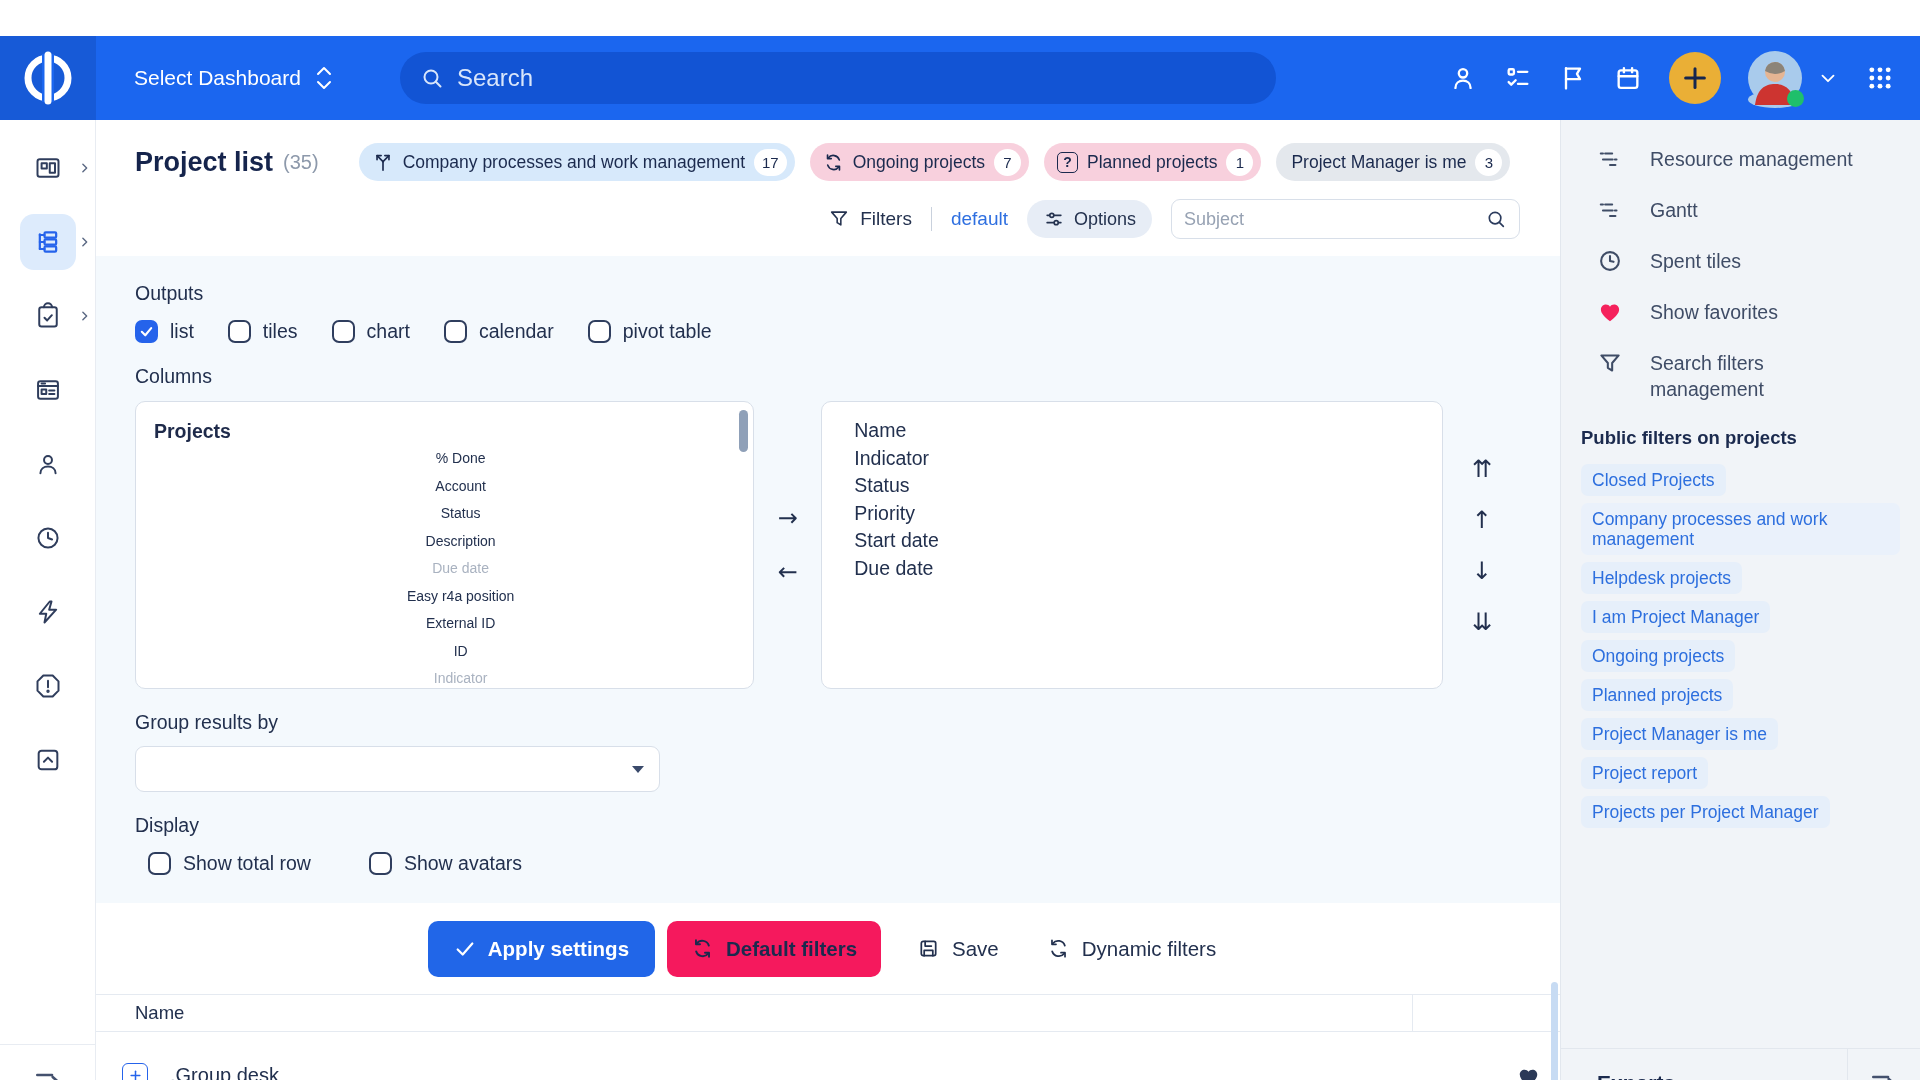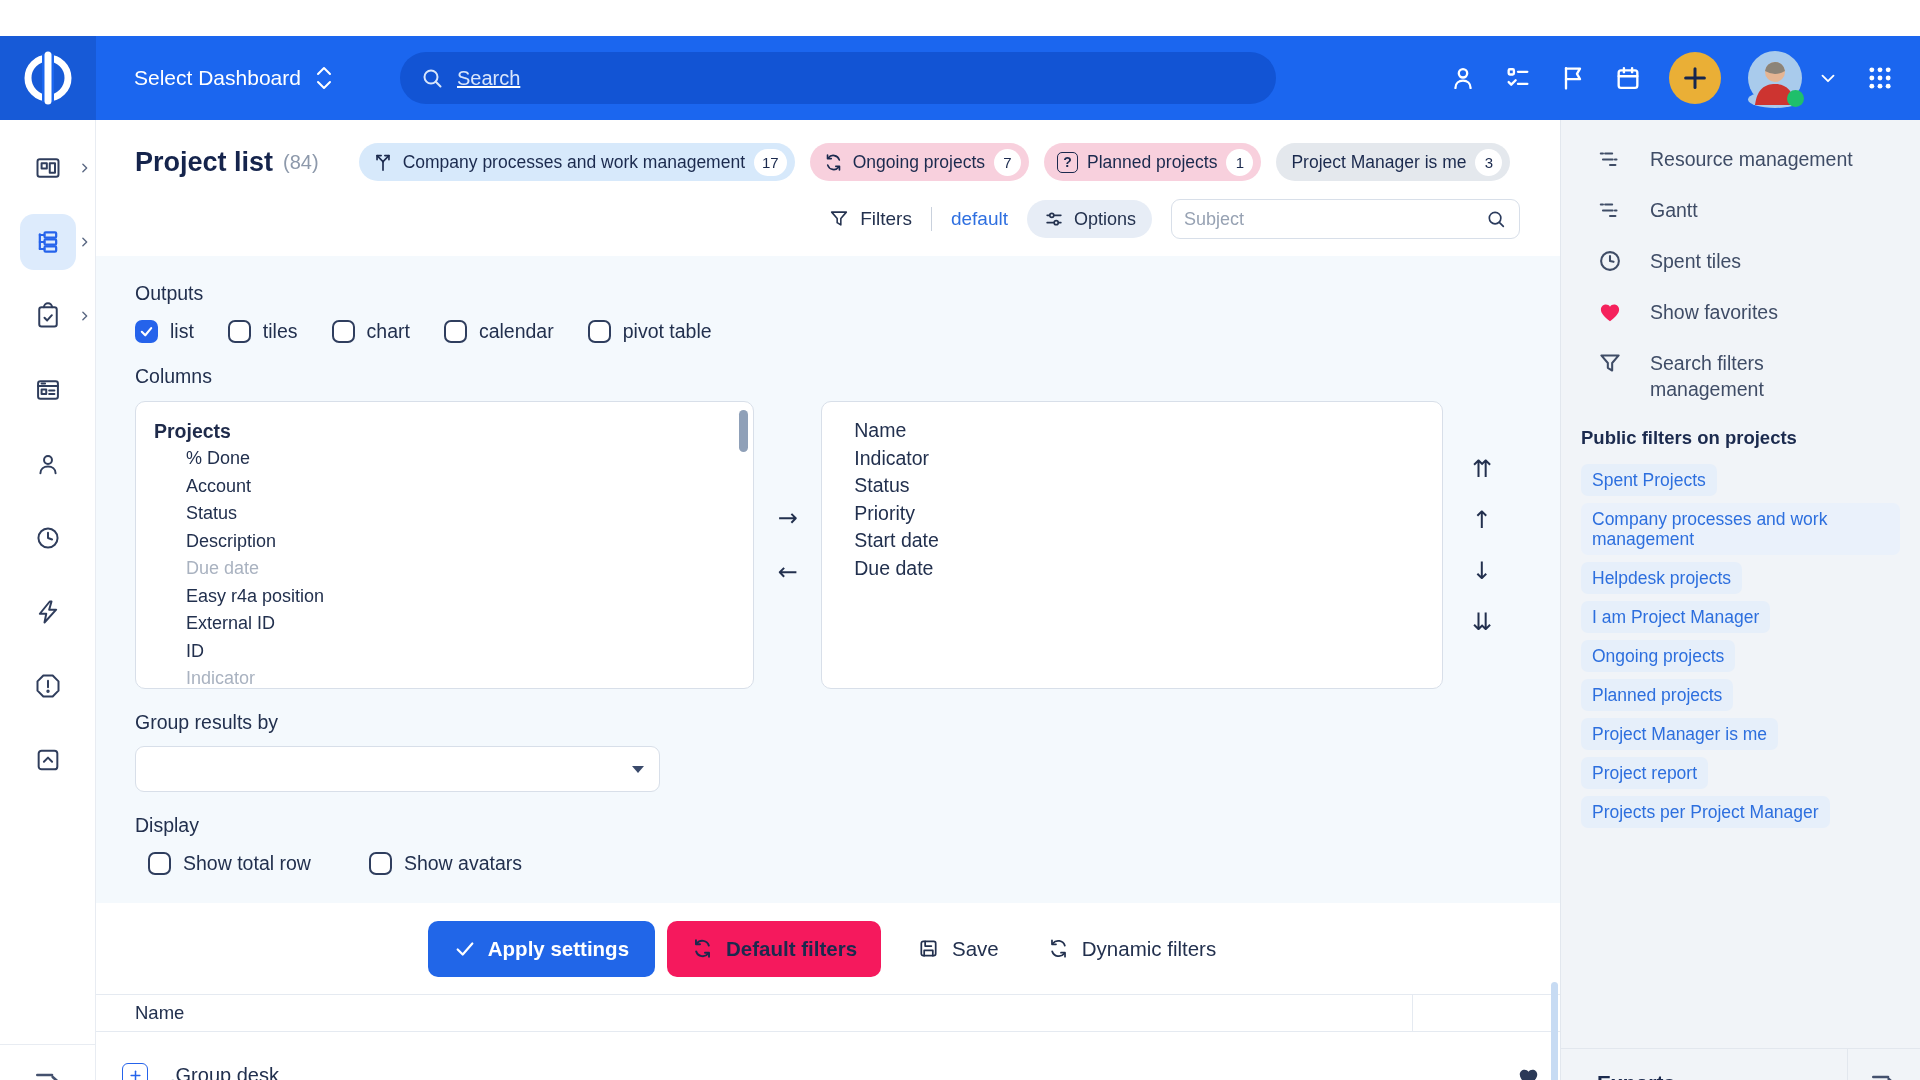--- a/index.html
+++ b/index.html
@@ -4,21 +4,21 @@
 <style>
   * { margin:0; padding:0; box-sizing:border-box; }
   body { font-family:"Liberation Sans", sans-serif; background:#fff; }
   .screen { position:relative; width:1920px; height:1080px; background:#eab308; overflow:hidden;margin-top:36px; }
 
   
   .topbar { position:absolute; top:0; left:0; right:0; height:84px; background:#1B66EF; display:flex; align-items:center; z-index:5; }
   .logo-box { width:96px; height:84px; background:rgba(8,32,92,0.16); display:flex; align-items:center; justify-content:center; flex:0 0 auto; cursor:pointer; }
   .dash-select { display:flex; align-items:center; gap:13px; margin-left:38px; color:#fff; font-size:21px; cursor:pointer; }
   .search-pill { margin-left:66px; width:876px; height:52px; background:#1254D4; border-radius:26px; display:flex; align-items:center; padding:0 20px; gap:13px; }
-  .search-pill input { flex:1; background:transparent; border:none; outline:none; color:#fff; font-size:20px; font-family:inherit;text-decoration:underline; }
+  .search-pill input { flex:1; background:transparent; border:none; outline:none; color:#fff; font-size:24px; font-family:inherit; }
   .search-pill input::placeholder { color:#D9E6FB; }
   .top-right { margin-left:auto; display:flex; align-items:center; gap:27px; padding-right:26px; color:#fff; }
   .tb-icon { display:flex; align-items:center; cursor:pointer; color:#fff; }
   .plus-btn { width:52px; height:52px; border-radius:50%; background:#EAAF36; display:flex; align-items:center; justify-content:center; color:#15264E; cursor:pointer; }
   .avatar-wrap { position:relative; width:54px; height:54px; cursor:pointer; }
   .avatar { width:54px; height:54px; border-radius:50%; overflow:hidden; background:#A9CBEC; }
   .status-dot { position:absolute; right:-2px; bottom:-2px; width:17px; height:17px; border-radius:50%; background:#1FBF6B; }
   .av-chevron { margin-left:-12px; cursor:pointer; display:flex; }
 
   
@@ -54,21 +54,21 @@
   
   .settings-panel { margin-top:17px; background:#F4F9FD; padding:26px 40px 26px 39px; }
   .section-label { font-size:19.5px; color:#22304E; }
   .outputs-row { display:flex; gap:34px; align-items:center; margin:15px 0 22px 0; }
   .check-item { display:flex; align-items:center; gap:12px; font-size:19.5px; color:#22304E; cursor:pointer; }
   .checkbox { width:23px; height:23px; border:2px solid #2F3E5E; border-radius:7px; background:#fff; flex:0 0 auto; display:flex; align-items:center; justify-content:center; }
   .checkbox.checked { background:#2563EB; border-color:#2563EB; color:#fff; }
   .columns-area { display:flex; margin-top:13px; }
   .listbox { width:645px; height:288px; background:#fff; border:1px solid #D8DFE9; border-radius:10px; padding:15px 18px; position:relative; overflow:hidden; }
   .lb-group { font-weight:bold; font-size:19.5px; color:#1E2A4A; line-height:28px; cursor:pointer; }
-  .lb-item { font-size:18px; color:#22304E; padding-left:32px; line-height:27.5px; cursor:pointer; }
+  .lb-item { font-size:14px; color:#22304E; padding-left:32px; line-height:27.5px; cursor:pointer;text-align:center; }
   .lb-item.muted { color:#A9B2C0; }
   .sel-item { font-size:19.5px; color:#22304E; padding-left:14px; line-height:27.5px; cursor:pointer; }
   .scroll-thumb { position:absolute; top:8px; right:5px; width:9px; height:42px; border-radius:5px; background:#8FA0B8; cursor:pointer; }
   .transfer-col { width:70px; display:flex; flex-direction:column; align-items:center; justify-content:center; gap:30px; }
   .arrow-btn { font-family:"DejaVu Sans", sans-serif; font-size:24px; color:#22304E; background:none; border:none; cursor:pointer; line-height:1; }
   .selected-box { width:648px; }
   .reorder-col { width:80px; display:flex; flex-direction:column; align-items:center; justify-content:center; gap:27px; }
   .group-select { margin-top:12px; width:525px; height:46px; background:#fff; border:1px solid #D8DFE9; border-radius:9px; position:relative; cursor:pointer; }
   .group-caret { position:absolute; right:14px; top:50%; transform:translateY(-50%); color:#3A4A6B; }
   .gb-label { margin-top:22px; }
@@ -291,21 +291,21 @@
           <polyline points="15.5,9 19.5,12.5 15.5,16"></polyline>
           <line x1="4" y1="17.5" x2="13" y2="17.5"></line>
         </svg>
     </div>
   </div>
 
   <div class="main">
     <div class="main-header">
       <div class="hrow1">
         <span class="page-title">Project list</span>
-        <span class="page-count">(84)</span>
+        <span class="page-count">(35)</span>
         <div class="chips">
           <div class="chip blue">
             <svg class="ic" width="22" height="22" viewBox="0 0 24 24" style="stroke-width:1.8">
               <line x1="12" y1="21" x2="12" y2="11.5"></line>
                 <line x1="12" y1="11.5" x2="5.5" y2="5"></line>
                 <line x1="12" y1="11.5" x2="18.5" y2="5"></line>
               <polyline points="5.5,9.5 5.5,5 10,5"></polyline>
                 <polyline points="18.5,9.5 18.5,5 14,5"></polyline>
             </svg>
             <span>Company processes and work management</span>
@@ -550,21 +550,21 @@
           <svg class="ic" width="26" height="26" viewBox="0 0 24 24" style="stroke-width:1.9">
               <path d="M4,5 H20 L14,12 V19 L10,16.4 V12 Z"></path>
             </svg>
         </span>
         <span class="p-label">Search filters management</span>
       </div>
     </div>
 
     <div class="public-heading">Public filters on projects</div>
     <div class="pill-list">
-      <div class="pill-row"><span class="pill">Spent Projects</span></div>
+      <div class="pill-row"><span class="pill">Closed Projects</span></div>
       <div class="pill-row">
           <span class="pill pill-wide">Company processes and work management</span>
         </div>
       <div class="pill-row"><span class="pill">Helpdesk projects</span></div>
       <div class="pill-row"><span class="pill">I am Project Manager</span></div>
       <div class="pill-row"><span class="pill">Ongoing projects</span></div>
       <div class="pill-row"><span class="pill">Planned projects</span></div>
       <div class="pill-row"><span class="pill">Project Manager is me</span></div>
       <div class="pill-row"><span class="pill">Project report</span></div>
       <div class="pill-row"><span class="pill">Projects per Project Manager</span></div>

